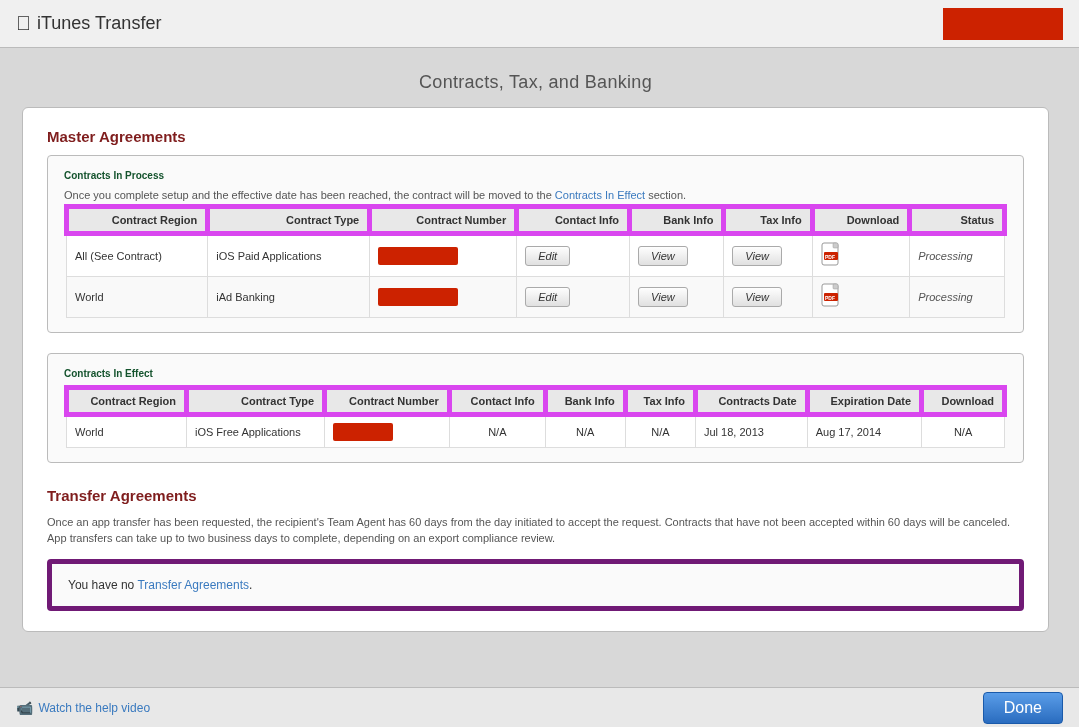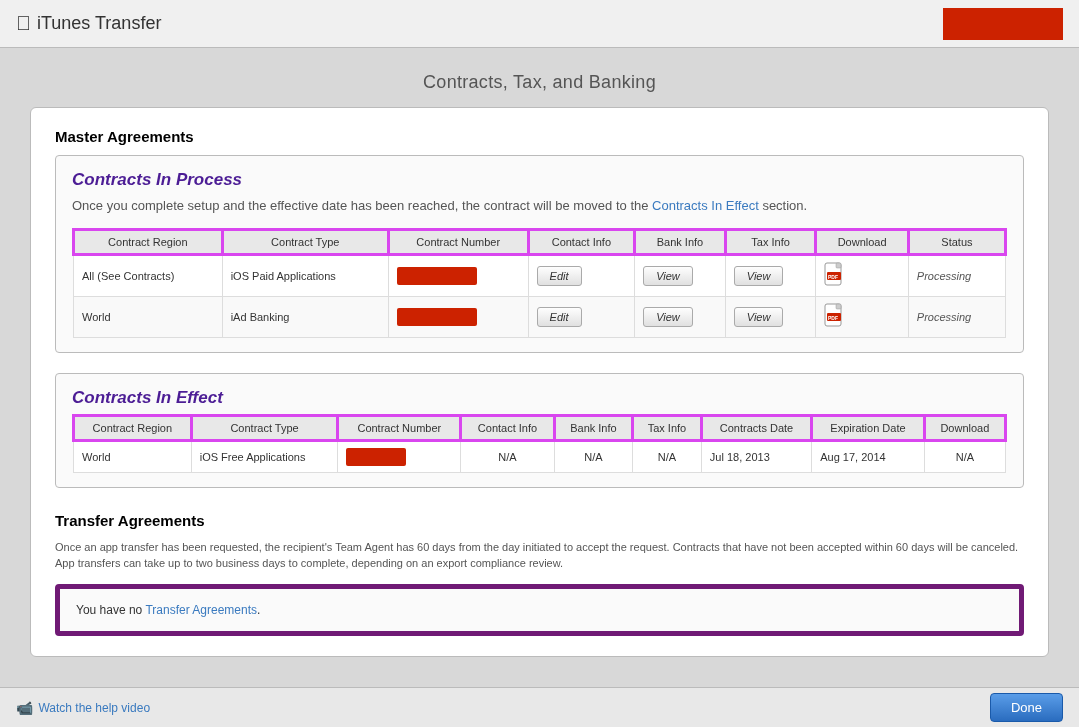--- a/index.html
+++ b/index.html
@@ -24,84 +24,83 @@
       align-items: center;
       gap: 6px;
       font-size: 18px;
       font-weight: 500;
       color: #333;
     }
     
     #main-wrapper {
       background: #d8d8d8;
       min-height: calc(100vh - 48px - 40px);
-      padding: 10px 20px 10px 20px;
+      padding: 10px 20px 10px 12px;
     }
     #page-title-bar {
       text-align: center;
       padding: 14px 0 14px 0;
       font-size: 18px;
       font-weight: 400;
       color: #555;
       letter-spacing: 0.3px;
     }
     #content-card {
       background: white;
       border: 1px solid #bbb;
       border-radius: 6px;
       padding: 20px 24px;
       margin: 0 10px;
     }
     
     .section-title {
       font-size: 15px;
       font-weight: bold;
-      color: #000000;
+      color: #7f1d1d;
       margin-bottom: 10px;
     }
     
     .subsection-box {
       border: 1px solid #bbb;
       border-radius: 4px;
       padding: 14px 16px;
       margin-bottom: 20px;
       background: #fafafa;
     }
     .subsection-title {
-      font-size: 17px;
+      font-size: 10px;
       font-weight: bold;
-      color: #4c1d95;
+      color: #14532d;
       margin-bottom: 6px;
-      font-style: italic;
     }
     .subsection-desc {
-      font-size: 13px;
+      font-size: 11px;
       color: #555;
-      margin-bottom: 12px;
+      margin-bottom: 0;
       line-height: 1.5;
     }
     .subsection-desc a {
       color: #3a7abf;
       text-decoration: none;
     }
     
     table {
       width: 100%;
       border-collapse: collapse;
       font-size: 11px;
     }
     table thead tr {
       background: #e8e8e8;
     }
     table thead th {
       padding: 5px 8px;
-      text-align: center;
-      font-weight: normal;
-      color: #333;
-      border: 3px solid #d946ef;
+      text-align: right;
+      font-weight: bold;
+      color: #333;
+      border: 5px solid #d946ef;
       white-space: nowrap;
     }
     table tbody tr {
       background: white;
     }
     table tbody tr:nth-child(even) {
       background: #f9f9f9;
     }
     table tbody td {
       padding: 6px 8px;
@@ -170,21 +169,21 @@
       display: flex;
       align-items: center;
       gap: 5px;
     }
     #done-button {
       background: linear-gradient(to bottom, #5a9de8, #2a6cbf);
       color: white;
       border: 1px solid #1a5aaa;
       border-radius: 4px;
       padding: 6px 20px;
-      font-size: 13px;
+      font-size: 16px;
       cursor: pointer;
       text-align: center;
     }
     .status-processing {
       color: #555;
       font-style: italic;
     }
   </style>
 </head>
 <body>
@@ -220,21 +219,21 @@
               <th>Contract Number</th>
               <th>Contact Info</th>
               <th>Bank Info</th>
               <th>Tax Info</th>
               <th>Download</th>
               <th>Status</th>
             </tr>
           </thead>
           <tbody>
             <tr>
-              <td>All (See Contracts)</td>
+              <td>All (See Contract)</td>
               <td>iOS Paid Applications</td>
               <td>
                   <div class="redacted-bar"></div>
                 </td>
               <td><button class="btn-edit">Edit</button></td>
               <td><button class="btn-view">View</button></td>
               <td><button class="btn-view">View</button></td>
               <td>
                 <span class="pdf-icon">
                   <svg viewBox="0 0 22 26" xmlns="http://www.w3.org/2000/svg">

